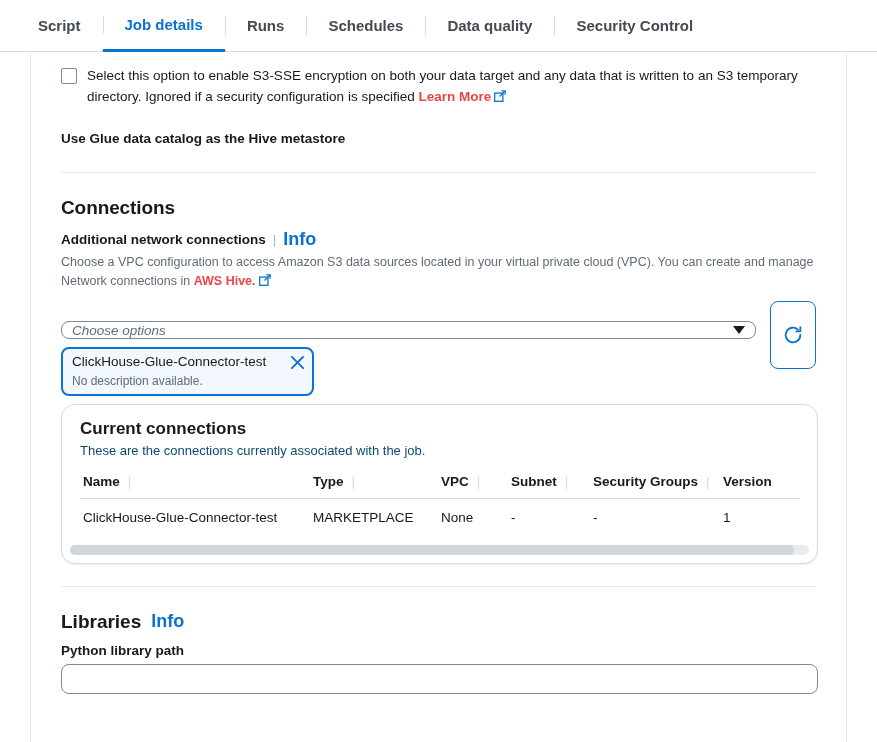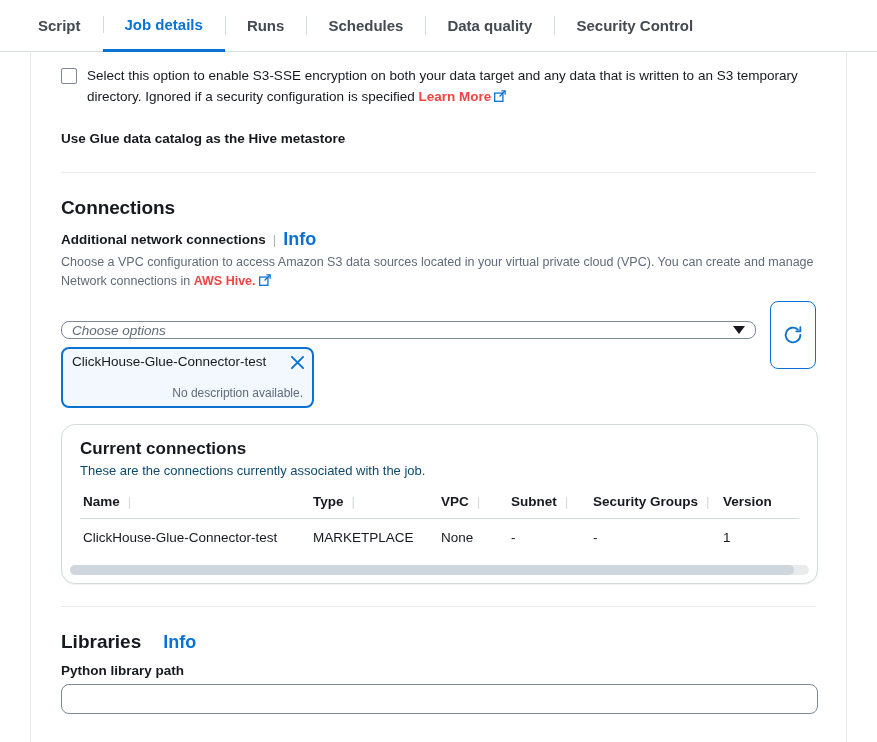--- a/index.html
+++ b/index.html
@@ -209,33 +209,32 @@
     position: relative;
   }
   .token-title {
     font-size: 13.5px;
     color: #16191f;
     padding-right: 26px;
   }
   .token-sub {
     font-size: 12px;
     color: #5f6b7a;
-    margin-top: 17px;
-    text-align: right;
+    margin-top: 5px;
   }
   .token-x {
     position: absolute;
     right: 7px;
     top: 6px;
     cursor: pointer;
   }
 
   
   .card {
-    margin-top: 16px;
+    margin-top: 8px;
     width: 757px;
     border: 1px solid #d5dbdb;
     border-radius: 14px;
     background: #ffffff;
     padding: 14px 18px 0 18px;
     box-shadow: 0 1px 1px rgba(0,0,0,0.06);
   }
   .card-title {
     font-size: 17px;
     font-weight: 700;
@@ -286,22 +285,22 @@
     left: 0; top: 0;
     height: 10px;
     width: 98%;
     border-radius: 6px;
     background: #cfd6dc;
   }
 
   
   .lib-title-row {
     display: flex;
-    align-items: flex-end;
-    gap: 22px;
+    align-items: flex-start;
+    gap: 10px;
     margin-top: 24px;
   }
   h2.lib-title {
     font-size: 19px;
     font-weight: 700;
     margin: 0;
   }
   .lib-label {
     font-size: 13.5px;
     font-weight: 700;

